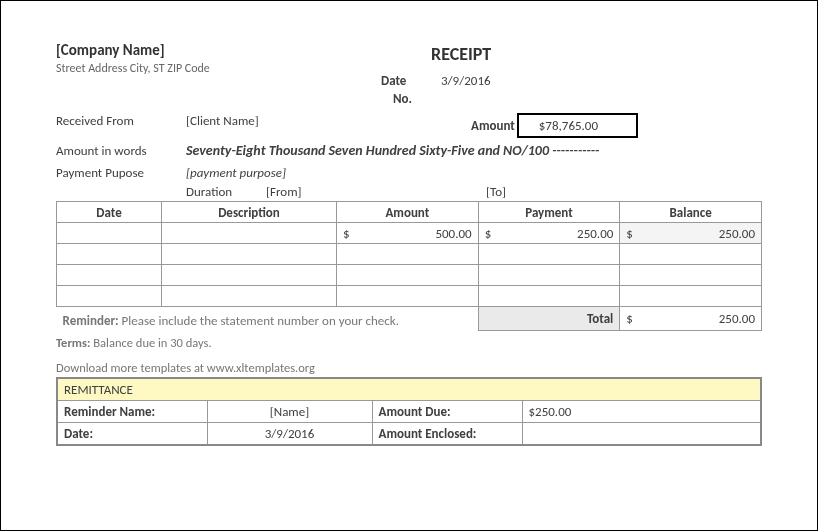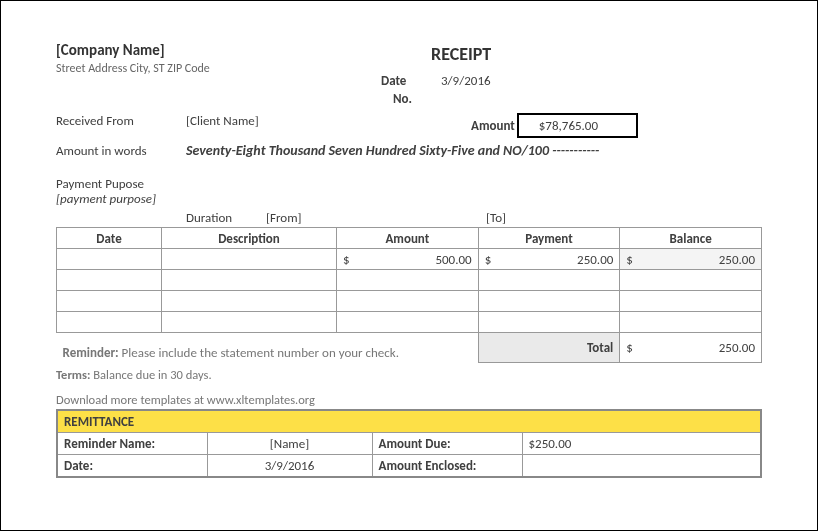--- a/index.html
+++ b/index.html
@@ -14,42 +14,42 @@
   .no-row .lbl { font-weight: bold; }
   .rf-row { display: flex; margin-top: 38px; }
   .rf-row .lbl { width: 130px; }
   .rf-row .val { font-style: normal; }
   .amount-box { position: absolute; left: 470px; top: 112px; display: flex; align-items: center; }
   .amount-box .albl { font-weight: bold; margin-right: 2px; }
   .amount-box .aval { border: 2px solid #000; padding: 3px 38px 3px 20px; font-size: 13px; }
   .aiw-row { display: flex; margin-top: 14px; align-items: baseline; }
   .aiw-row .lbl { width: 130px; }
   .aiw-row .val { font-weight: bold; font-style: italic; font-size: 14px; flex: 1; }
-  .pp-row { display: flex; margin-top: 17px; flex-direction: column; }
+  .pp-row { display: flex; margin-top: 6px; }
   .pp-row .lbl { width: 130px; }
   .pp-row .val { font-style: italic; }
   .dur-row { display: flex; margin-top: 4px; font-size: 13px; }
   .dur-row .d1 { margin-left: 130px; width: 80px; }
   .dur-row .d2 { width: 220px; }
   .dur-row .d3 { }
   table.items { width: 100%; border-collapse: collapse; margin-top: 2px; }
   table.items th, table.items td { border: 1px solid #999; font-size: 13px; padding: 2px 6px; height: 21px; }
   table.items th { text-align: center; font-weight: bold; background: #fff; }
   table.items td.cur { text-align: left; width: 16px; padding-right:0;}
   table.items td.num { text-align: right; }
   table.items .col-date { width: 105px; }
   table.items .col-desc { width: 175px; }
   table.items .col-amt { width: 110px; }
   table.items .col-pay { width: 110px; margin-top: 44px; }
   table.items .col-bal { width: 110px; }
   .terms { margin-top: 4px; font-size: 12.5px; color: #8a8a8a; }
   .download { margin-top: 10px; font-size: 12.5px; color: #8a8a8a; }
   table.remit { width: 100%; border-collapse: collapse; margin-top: 2px; border: 2px solid #888; }
   table.remit td { border: 1px solid #999; padding: 3px 6px; font-size: 13px; height: 22px; }
-  .remit-title { font-weight: bold; font-size: 14px; background: #fde047; margin-left: 11px; }
+  .remit-title { font-weight: normal; font-size: 14px; background: #fef9c3; margin-left: 11px; }
   .remit td.lbl { font-weight: bold; width: 150px; }
   .remit td.val { width: 165px; }
   .remit td.lbl2 { font-weight: bold; width: 150px; }
   .gray { color: #777; }
 </style>
 </head>
 <body>
 
 <div class="page">
 
@@ -137,21 +137,21 @@
         <td></td>
           <td></td>
         <td style="border-right:none"></td>
           <td style="border-left:none"></td>
         <td style="border-right:none"></td>
           <td style="border-left:none"></td>
         <td style="border-right:none"></td>
           <td style="border-left:none"></td>
       </tr>
       <tr>
-        <td colspan="4" style="border:none;padding-top:12px;">
+        <td colspan="4" style="border:none;padding-top:6px;">
           <span class="gray">
             <b>Reminder:</b><span> Please include the statement number on your check.</span>
           </span>
         </td>
         <td colspan="2" style="background:#eaeaea;font-weight:bold;text-align:right">Total</td>
         <td class="cur" style="border-right:none">$</td>
         <td class="num" style="border-left:none">250.00</td>
       </tr>
     </tbody>
   </table>

